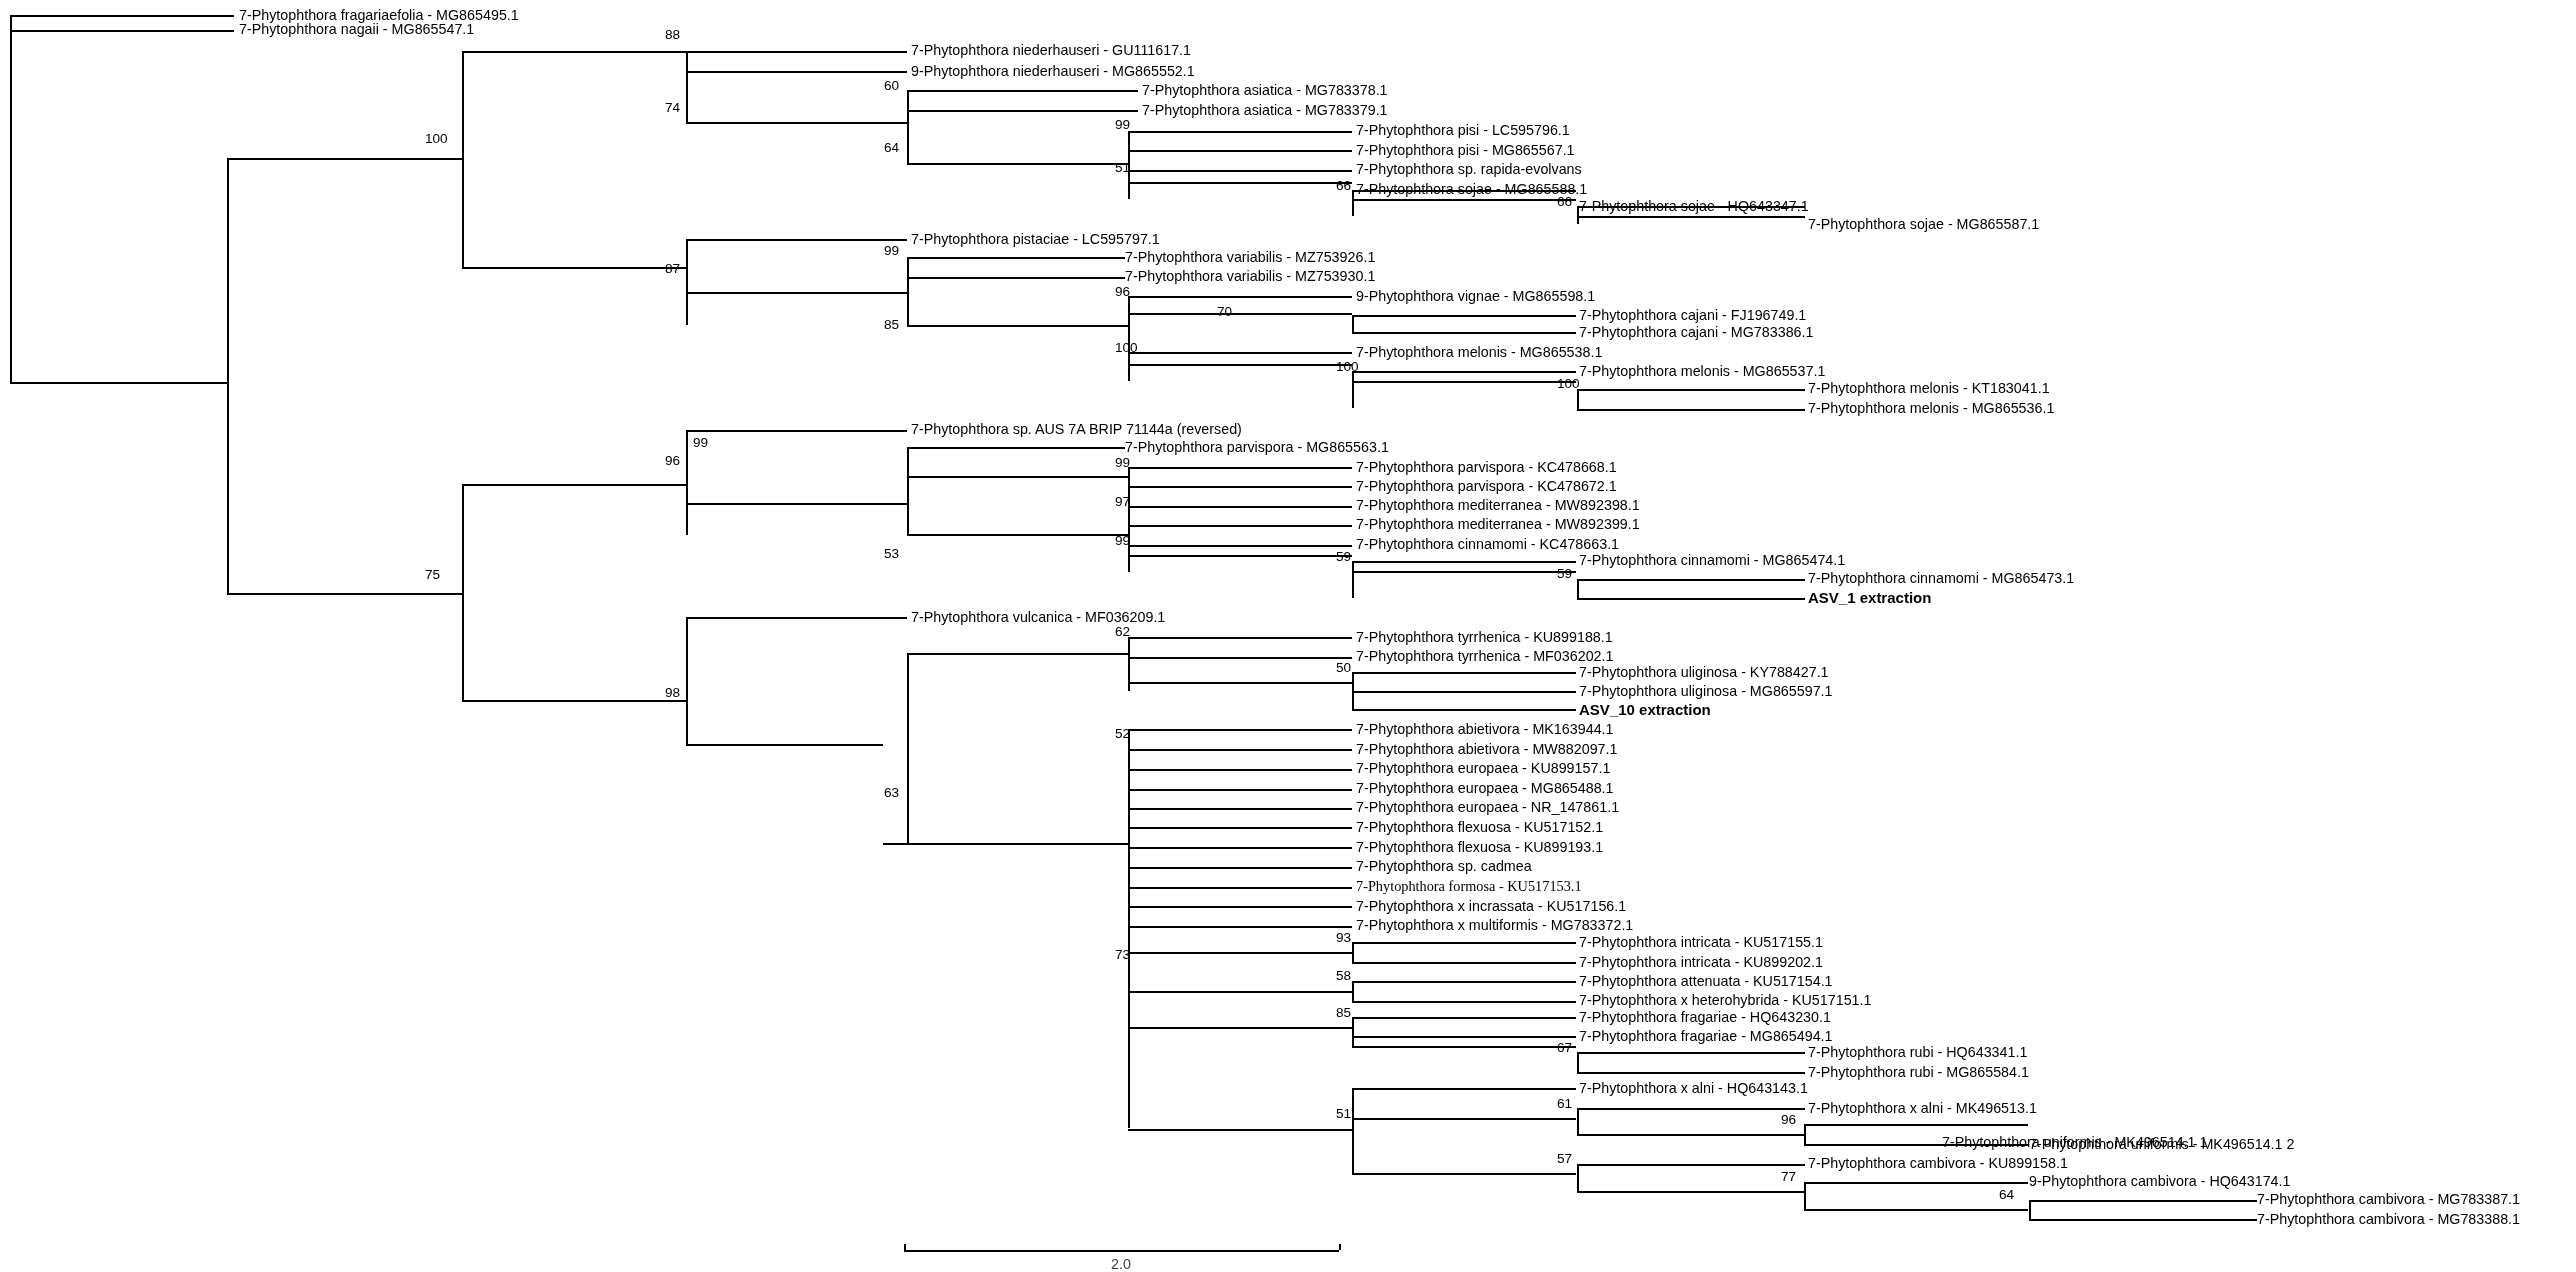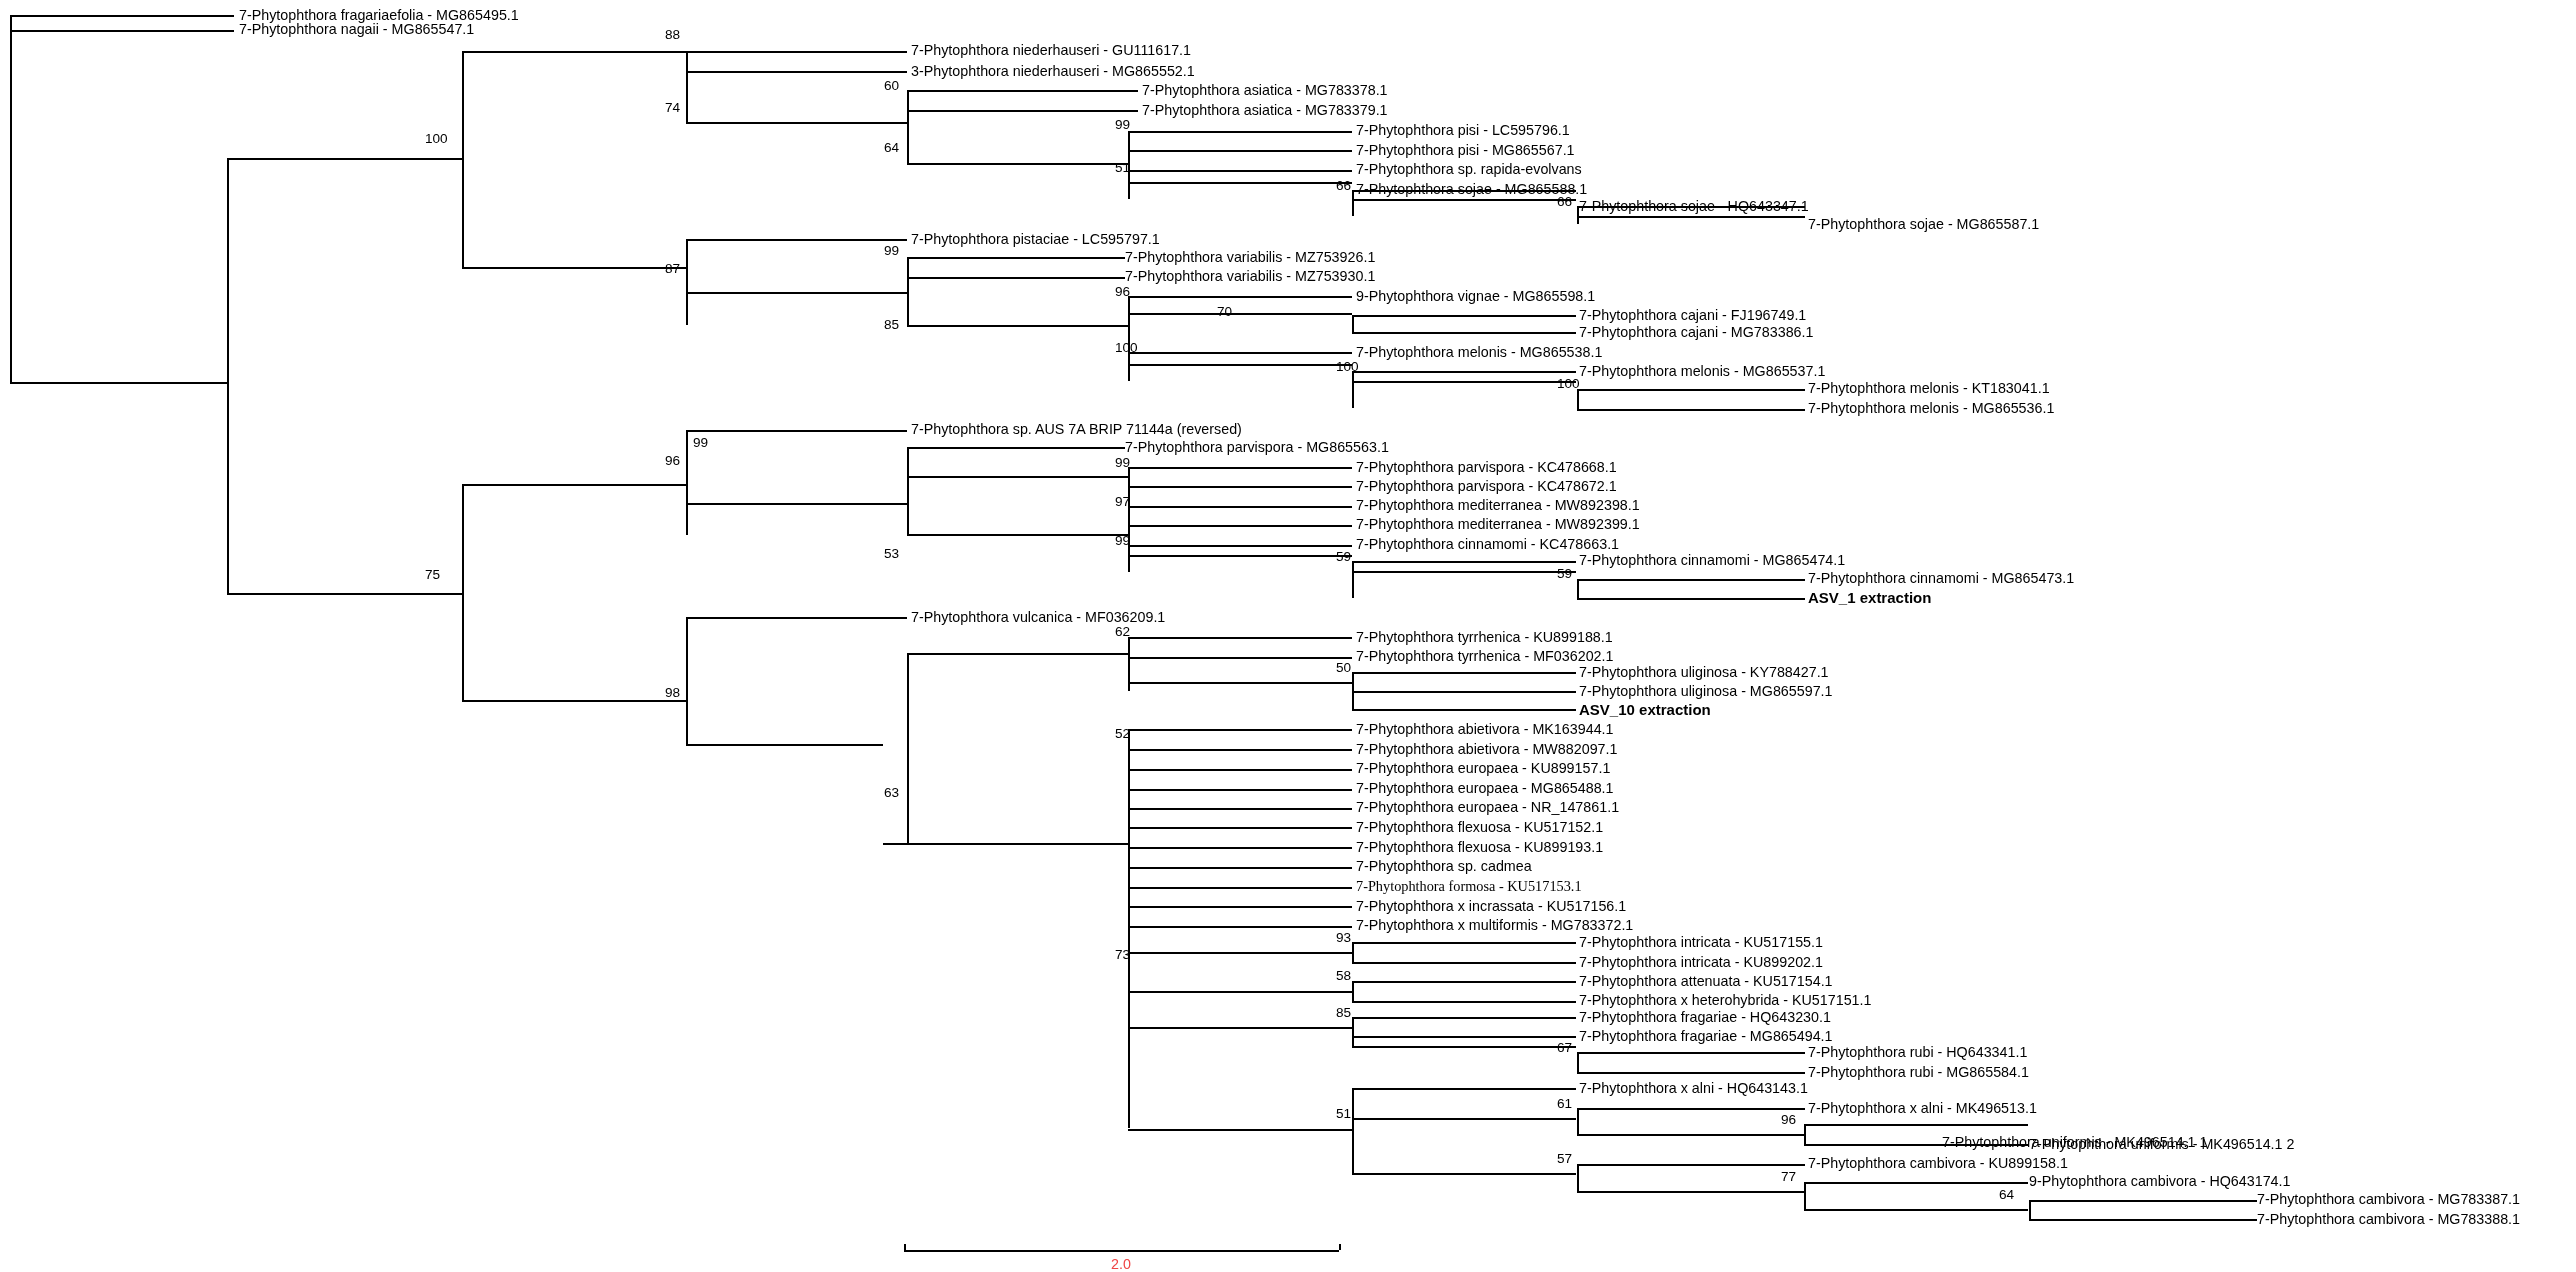--- a/index.html
+++ b/index.html
@@ -5,21 +5,21 @@
   html,body{margin:0;padding:0;background:#ffffff;}
   body{font-family:"Liberation Sans", sans-serif;}
   #tree-root{position:relative;width:2576px;height:1272px;background:#ffffff;overflow:hidden;}
   .lbl{position:absolute;font-size:14.3px;color:#000;white-space:nowrap;line-height:1;}
   .lbl.bold{font-weight:bold;font-size:15px;}
   .sup{position:absolute;font-size:13.6px;color:#000;white-space:nowrap;line-height:1;}
   .hline{position:absolute;background:#000;height:2px;}
   .vline{position:absolute;background:#000;width:2px;}
   .scale-bar{position:absolute;background:#000;height:2px;}
   .scale-tick{position:absolute;background:#000;width:2px;height:6.1px;}
-  .scale-lbl{position:absolute;font-size:14.3px;color:#ef4444;}
+  .scale-lbl{position:absolute;font-size:14.3px;color:#404040;}
 </style>
 </head>
 <body>
 
 <div id="tree-root">
   <div id="edges-layer">
       <div class="hline" style="left: 9.5px; top: 15px; width: 224px;"></div>
       <div class="hline" style="left: 9.5px; top: 30px; width: 224px;"></div>
       <div class="hline" style="left: 9.5px; top: 382px; width: 218px;"></div>
       <div class="hline" style="left: 227px; top: 158px; width: 235px;"></div>
@@ -156,21 +156,21 @@
       <div class="vline" style="left: 1577px; top: 1108px; height: 26px;"></div>
       <div class="vline" style="left: 1577px; top: 1164px; height: 27px;"></div>
       <div class="vline" style="left: 1804px; top: 1124px; height: 20px;"></div>
       <div class="vline" style="left: 1804px; top: 1182px; height: 28px;"></div>
       <div class="vline" style="left: 2029px; top: 1200px; height: 19px;"></div>
     </div>
   <div id="labels-layer">
       <div class="lbl" style="left: 239px; top: 7.5px;">7-Phytophthora fragariaefolia - MG865495.1</div>
       <div class="lbl" style="left: 239px; top: 22.4px;">7-Phytophthora nagaii - MG865547.1</div>
       <div class="lbl" style="left: 911px; top: 43px;">7-Phytophthora niederhauseri - GU111617.1</div>
-      <div class="lbl" style="left: 911px; top: 64px;">3-Phytophthora niederhauseri - MG865552.1</div>
+      <div class="lbl" style="left: 911px; top: 64px;">9-Phytophthora niederhauseri - MG865552.1</div>
       <div class="lbl" style="left: 1142px; top: 83px;">7-Phytophthora asiatica - MG783378.1</div>
       <div class="lbl" style="left: 1142px; top: 103px;">7-Phytophthora asiatica - MG783379.1</div>
       <div class="lbl" style="left: 1356px; top: 123px;">7-Phytophthora pisi - LC595796.1</div>
       <div class="lbl" style="left: 1356px; top: 143px;">7-Phytophthora pisi - MG865567.1</div>
       <div class="lbl" style="left: 1356px; top: 162px;">7-Phytophthora sp. rapida-evolvans</div>
       <div class="lbl" style="left: 1356px; top: 182px;">7-Phytophthora sojae - MG865588.1</div>
       <div class="lbl" style="left: 1579px; top: 199px;">7-Phytophthora sojae - HQ643347.1</div>
       <div class="lbl" style="left: 1808px; top: 217px;">7-Phytophthora sojae - MG865587.1</div>
       <div class="lbl" style="left: 911px; top: 232px;">7-Phytophthora pistaciae - LC595797.1</div>
       <div class="lbl" style="left: 1125px; top: 250px;">7-Phytophthora variabilis - MZ753926.1</div>

